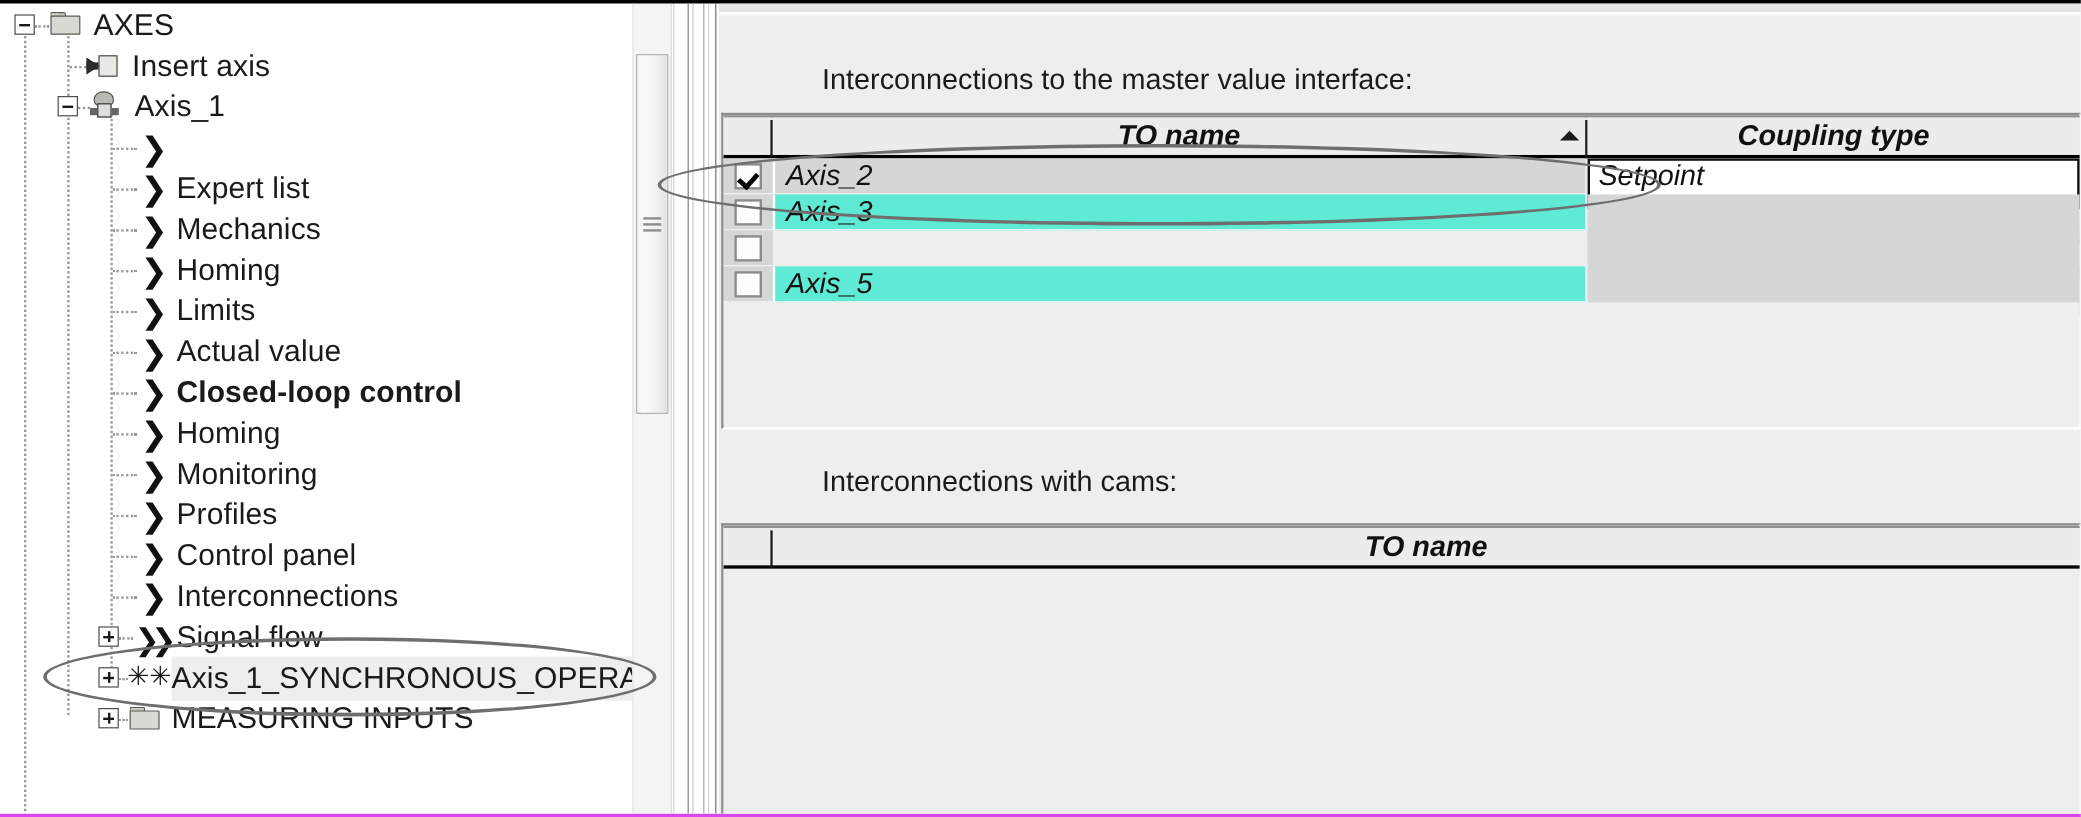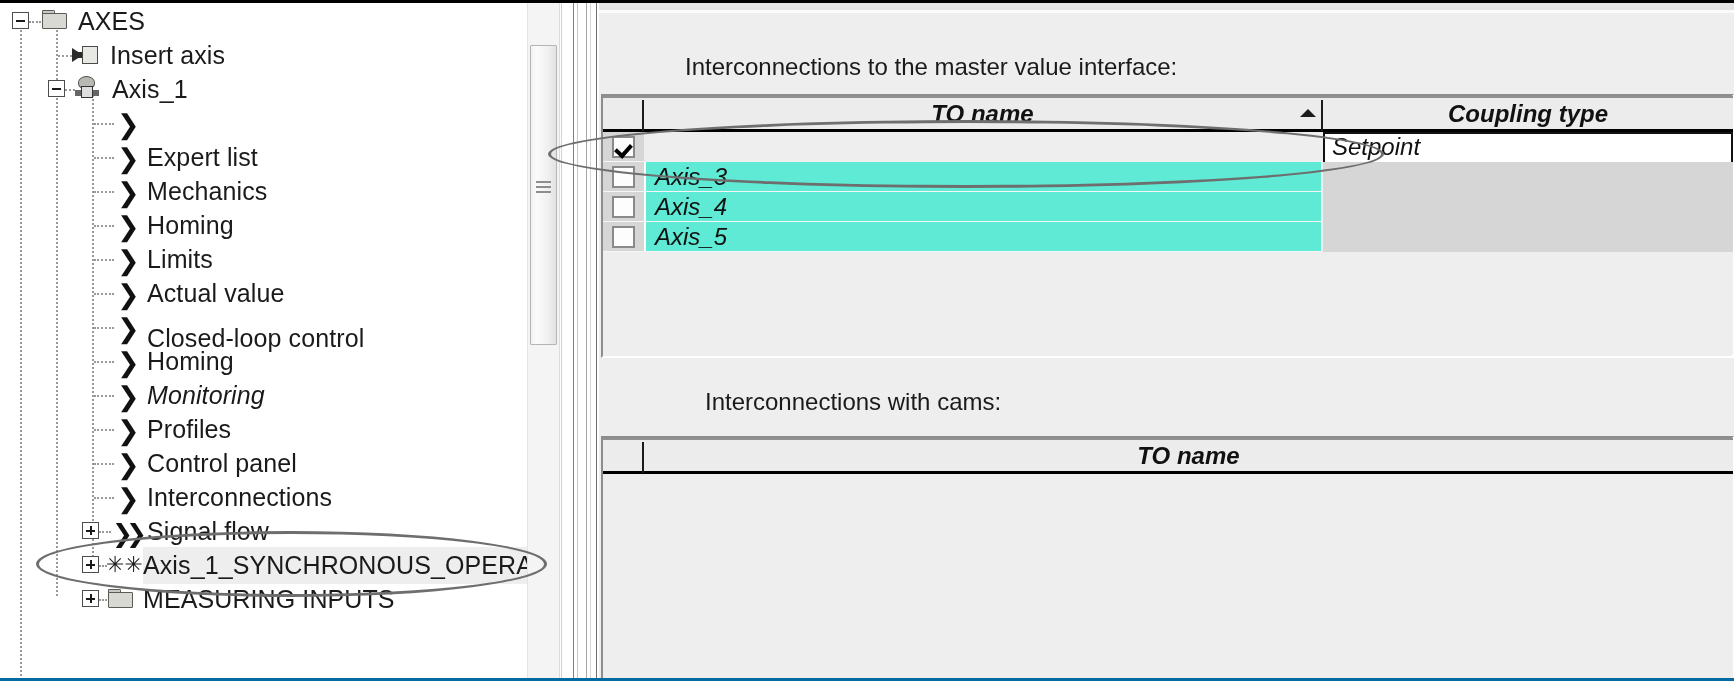--- a/index.html
+++ b/index.html
@@ -3,21 +3,21 @@
 <meta charset="utf-8">
 <style>
   html,body{margin:0;padding:0;}
   body{
     width:1734px;height:681px;overflow:hidden;
     background:#ffffff;
     font-family:"Liberation Sans","DejaVu Sans",sans-serif;
     -webkit-font-smoothing:none;
   }
   .screen{position:relative;width:1734px;height:681px;overflow:hidden;
-          border-top:3px solid #000;border-bottom:3px solid #0369a1;box-sizing:border-box;}
+          border-top:3px solid #000;border-bottom:3px solid #d946ef;box-sizing:border-box;}
 
   
   .tree-panel{position:absolute;left:0;top:0;width:527px;height:681px;background:#ffffff;overflow:hidden;}
   .tree{position:relative;padding-top:2px;}
   .node{position:relative;height:37px;line-height:37px;white-space:nowrap;font-size:25px;color:#1a1a1a;}
   .node .label{position:absolute;white-space:nowrap;font-size:25px;letter-spacing:.1px;}
   .node.sel .label{background:#eeeeee;}
 
   
   .rail{position:absolute;top:0;width:0;border-left:2px dotted #9a9a9a;}
@@ -191,31 +191,31 @@
         <div class="label" style="left:147px;top:0;">Limits</div>
       </div>
       <div class="node" style="top:272px;position:absolute;left:0;width:527px;">
         <div class="dots" style="left:94px;top:18px;width:20px;"></div>
         <div class="ico-chev" style="left:117px;top:6px;">❯</div>
         <div class="label" style="left:147px;top:0;">Actual value</div>
       </div>
       <div class="node" style="top:306px;position:absolute;left:0;width:527px;">
         <div class="dots" style="left:94px;top:18px;width:20px;"></div>
         <div class="ico-chev" style="left:117px;top:6px;">❯</div>
-        <div class="label" style="left:147px;top:11px;">Closed-loop control</div>
+        <div class="label" style="left:147px;top:0;font-weight:bold;">Closed-loop control</div>
       </div>
       <div class="node" style="top:340px;position:absolute;left:0;width:527px;">
         <div class="dots" style="left:94px;top:18px;width:20px;"></div>
         <div class="ico-chev" style="left:117px;top:6px;">❯</div>
         <div class="label" style="left:147px;top:0;">Homing</div>
       </div>
       <div class="node" style="top:374px;position:absolute;left:0;width:527px;">
         <div class="dots" style="left:94px;top:18px;width:20px;"></div>
         <div class="ico-chev" style="left:117px;top:6px;">❯</div>
-        <div class="label" style="left:147px;top:0;font-style:italic;">Monitoring</div>
+        <div class="label" style="left:147px;top:0;">Monitoring</div>
       </div>
       <div class="node" style="top:408px;position:absolute;left:0;width:527px;">
         <div class="dots" style="left:94px;top:18px;width:20px;"></div>
         <div class="ico-chev" style="left:117px;top:6px;">❯</div>
         <div class="label" style="left:147px;top:0;">Profiles</div>
       </div>
       <div class="node" style="top:442px;position:absolute;left:0;width:527px;">
         <div class="dots" style="left:94px;top:18px;width:20px;"></div>
         <div class="ico-chev" style="left:117px;top:6px;">❯</div>
         <div class="label" style="left:147px;top:0;">Control panel</div>
@@ -286,51 +286,51 @@
         <div class="g-cell-h" style="left:41px;width:677px;">TO name</div>
         <div class="sortarw" style="left:697px;top:11px;transform:rotate(0deg);"></div>
         <div class="g-sep" style="left:718px;"></div>
         <div class="g-cell-h" style="left:720px;width:410px;">Coupling type</div>
       </div>
 
       <div class="g-row active" style="top:36px;width:1130px;">
         <div class="chkcell">
           <div class="chk on"></div>
         </div>
+        <div class="namecell" style="left:41px;width:677px;">Axis_2</div>
         <div class="typecell" style="left:720px;width:410px;">Setpoint</div>
       </div>
 
       <div class="g-row" style="top:66px;width:1130px;">
         <div class="chkcell">
           <div class="chk"></div>
         </div>
         <div class="namecell" style="left:41px;width:677px;">Axis_3</div>
         <div class="typecell" style="left:720px;width:410px;"></div>
       </div>
 
       <div class="g-row" style="top:96px;width:1130px;">
         <div class="chkcell">
           <div class="chk"></div>
         </div>
-        <div class="namecell" style="left:41px;width:677px;">Axis_4</div>
         <div class="typecell" style="left:720px;width:410px;"></div>
       </div>
 
       <div class="g-row" style="top:126px;width:1130px;">
         <div class="chkcell">
           <div class="chk"></div>
         </div>
         <div class="namecell" style="left:41px;width:677px;">Axis_5</div>
         <div class="typecell" style="left:720px;width:410px;"></div>
       </div>
 
       <div class="g-body" style="left:0;top:156px;width:1130px;height:102px;"></div>
     </div>
 
-    <div class="sec-label" style="left:86px;top:385px;margin-left:20px;">Interconnections with cams:</div>
+    <div class="sec-label" style="left:86px;top:385px;">Interconnections with cams:</div>
 
     <div class="frame" style="left:2px;top:433px;width:1133px;height:245px;"></div>
 
     <div class="grid" style="left:4px;top:435px;width:1130px;height:240px;">
       <div class="g-head" style="width:1130px;">
         <div class="g-cell-h" style="left:0px;width:39px;"></div>
         <div class="g-sep" style="left:39px;"></div>
         <div class="g-cell-h" style="left:41px;width:1089px;">TO name</div>
       </div>
       <div class="g-body" style="left:0;top:36px;width:1130px;height:204px;background:#eeeeee;"></div>

